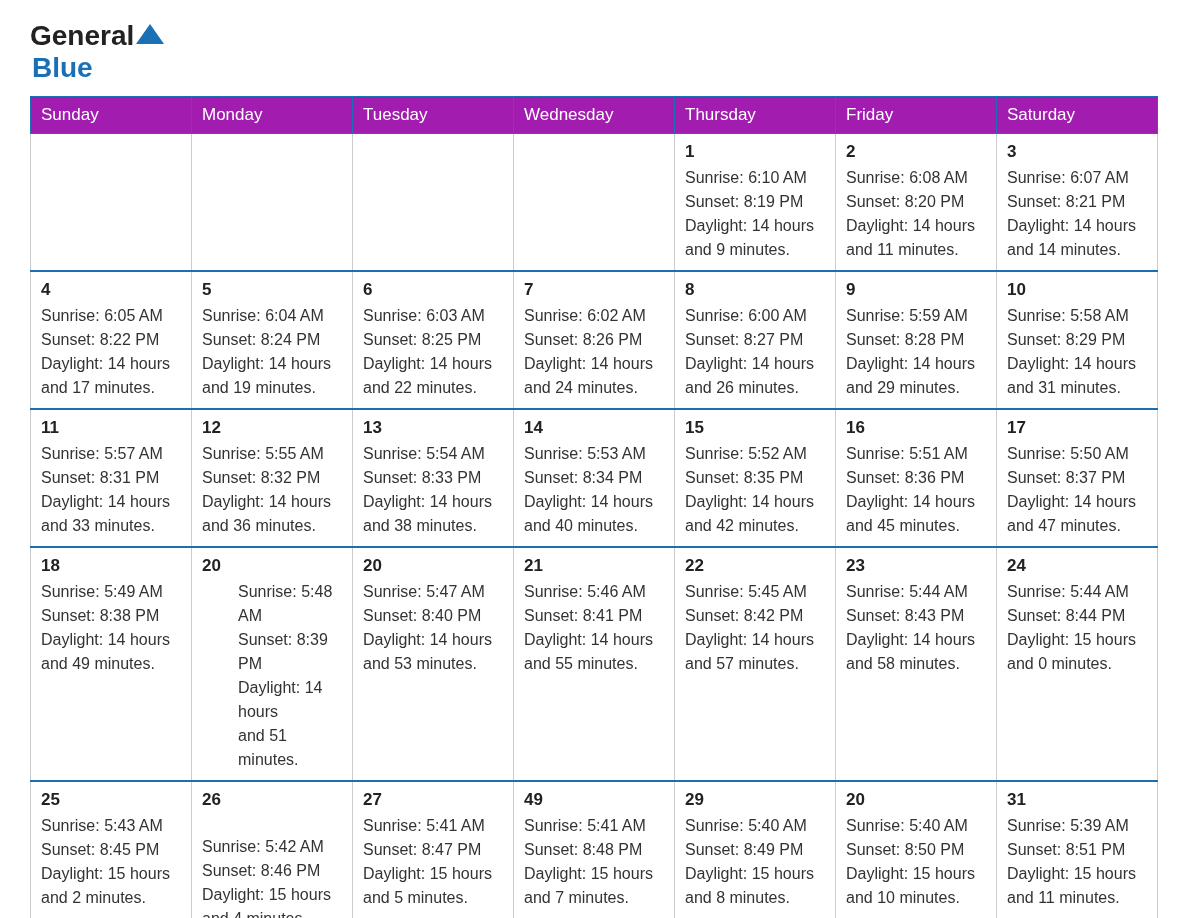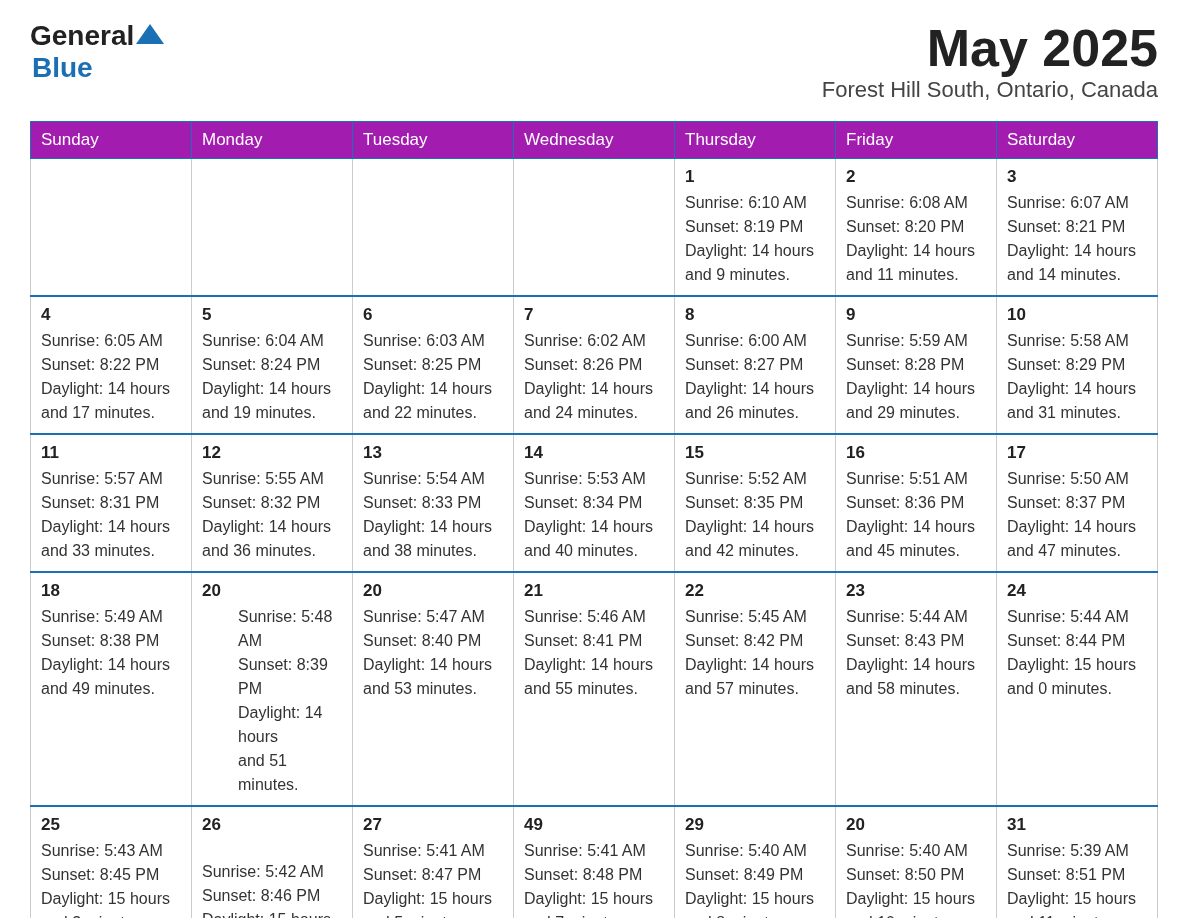--- a/index.html
+++ b/index.html
@@ -8,21 +8,21 @@
       background: #fff;
       color: #333;
       width: 1188px;
       min-height: 918px;
       padding: 20px 30px;
     }
     .header {
       display: flex;
       justify-content: space-between;
       align-items: flex-start;
-      margin-bottom: 18px;
+      margin-bottom: 12px;
     }
     .logo {
       display: flex;
       align-items: center;
       gap: 0;
     }
     .logo-text-general {
       font-size: 28px;
       font-weight: bold;
       color: #222;
@@ -95,24 +95,20 @@
         <span class="logo-text-general">General</span>
         <span style="display:inline-block; margin-left:2px;">
           <svg width="28" height="28" viewBox="0 0 28 28">
             <polygon points="14,4 28,24 0,24" fill="#1a6fb5"></polygon>
           </svg>
         </span>
       </div>
       <span class="logo-text-blue" style="margin-left:2px;">Blue</span>
     </div>
   </div>
-  <div class="title-block">
-    <div class="title-month">May 2025</div>
-    <div class="title-location">Forest Hill South, Ontario, Canada</div>
-  </div>
 </div>
 
 <table class="calendar">
   <thead>
     <tr>
     <th>Sunday</th>
         <th>Monday</th>
         <th>Tuesday</th>
         <th>Wednesday</th>
         <th>Thursday</th>

